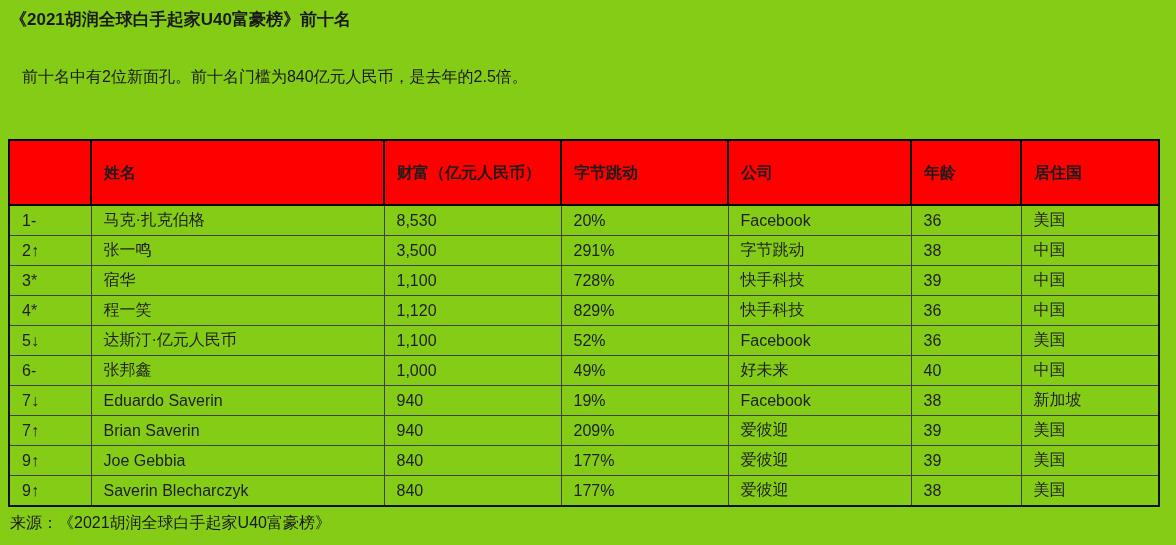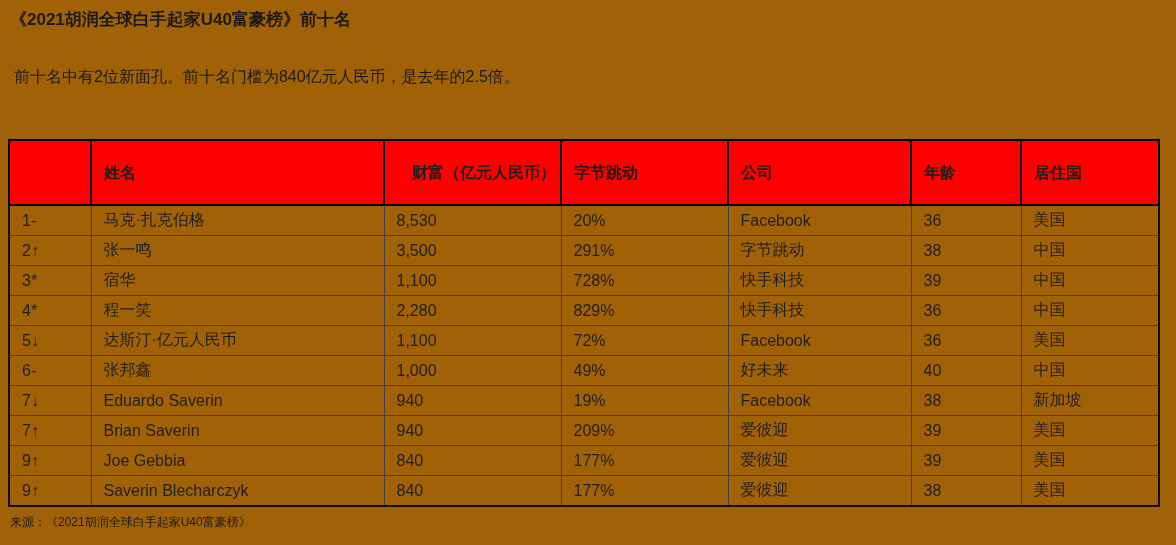--- a/index.html
+++ b/index.html
@@ -8,31 +8,31 @@
     background: #ffffff;
     font-family: "Liberation Sans", "DejaVu Sans", sans-serif;
     color: #1a1a1a;
   }
   .page {
     width: 1176px;
     height: 545px;
     box-sizing: border-box;
     padding: 8px 0 0 8px;
     overflow: hidden;
-    background: #a16207;
+    background: #84cc16;
   }
   .title {
     font-size: 17px;
     font-weight: bold;
     margin: 2px 0 0 2px;
     line-height: 20px;
   }
   .subtitle {
     font-size: 16px;
-    margin: 37px 0 0 6px;
+    margin: 37px 0 0 14px;
     line-height: 19px;
   }
   table.rich-list {
     border-collapse: collapse;
     table-layout: fixed;
     width: 1150px;
     margin-top: 53px;
     border: 2px solid #111111;
   }
   table.rich-list th {
@@ -42,34 +42,33 @@
     text-align: left;
     vertical-align: middle;
     border: 2px solid #000000;
     height: 63px;
     padding: 0 4px 0 12px;
     font-size: 16px;
     line-height: 21px;
     overflow: hidden;
   }
   table.rich-list th.col-wealth {
-    text-align: right;
   }
   table.rich-list td {
     border: 1px solid #404040;
     height: 29px;
     padding: 0 4px 0 12px;
     font-size: 16px;
     color: #1f1f1f;
     vertical-align: middle;
     white-space: nowrap;
     overflow: hidden;
   }
   .source {
-    font-size: 12px;
+    font-size: 16px;
     margin: 6px 0 0 2px;
     line-height: 19px;
   }
   col.c-rank    { width: 82px; }
   col.c-name    { width: 293px; }
   col.c-wealth  { width: 177px; }
   col.c-change  { width: 167px; }
   col.c-company { width: 183px; }
   col.c-age     { width: 110px; }
   col.c-country { width: 138px; }
@@ -128,31 +127,31 @@
         <td>宿华</td>
         <td>1,100</td>
         <td>728%</td>
         <td>快手科技</td>
         <td>39</td>
         <td>中国</td>
       </tr>
       <tr>
         <td>4*</td>
         <td>程一笑</td>
-        <td>2,280</td>
+        <td>1,120</td>
         <td>829%</td>
         <td>快手科技</td>
         <td>36</td>
         <td>中国</td>
       </tr>
       <tr>
         <td>5↓</td>
         <td>达斯汀·亿元人民币</td>
         <td>1,100</td>
-        <td>72%</td>
+        <td>52%</td>
         <td>Facebook</td>
         <td>36</td>
         <td>美国</td>
       </tr>
       <tr>
         <td>6-</td>
         <td>张邦鑫</td>
         <td>1,000</td>
         <td>49%</td>
         <td>好未来</td>

